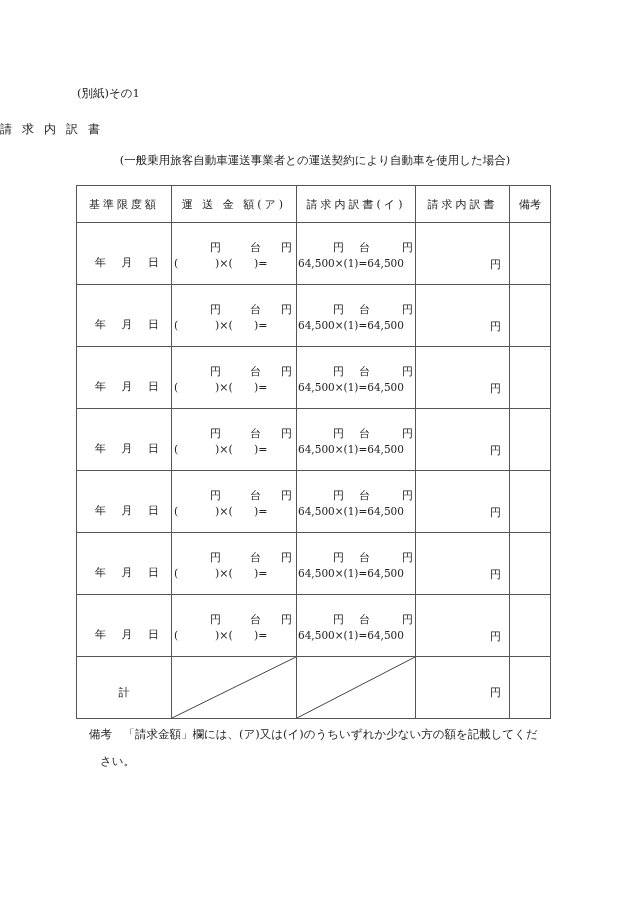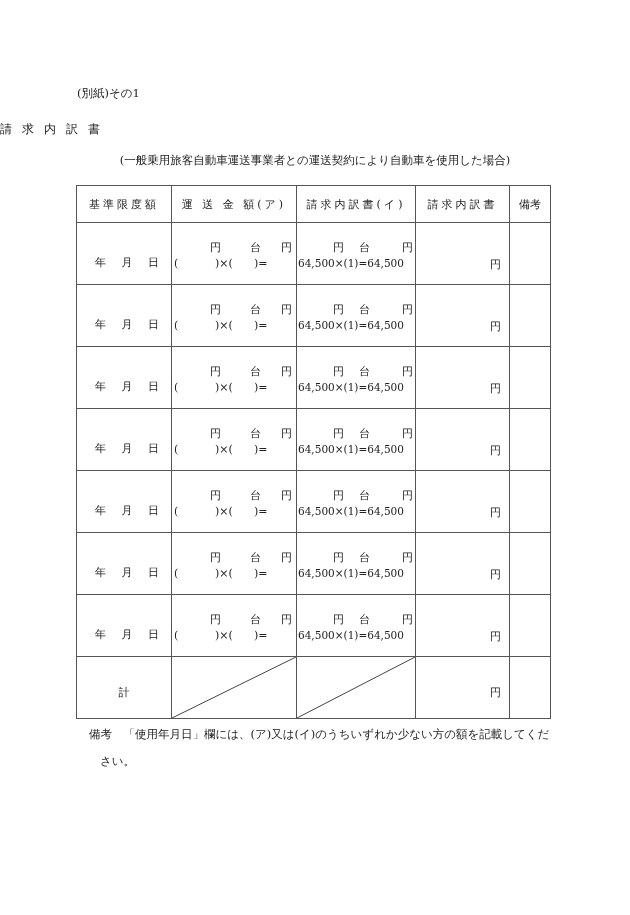--- a/index.html
+++ b/index.html
@@ -341,14 +341,14 @@
     <td>
           <div class="cell">
             <span class="yen-total">円</span>
           </div>
         </td>
     <td></td>
   </tr>
 </tbody>
   </table>
 
-<div class="abs note1">備考　「使用年月日」欄には、(ア)又は(イ)のうちいずれか少ない方の額を記載してくだ</div>
+<div class="abs note1">備考　「請求金額」欄には、(ア)又は(イ)のうちいずれか少ない方の額を記載してくだ</div>
 <div class="abs note2">さい。</div>
 
 </body></html>

